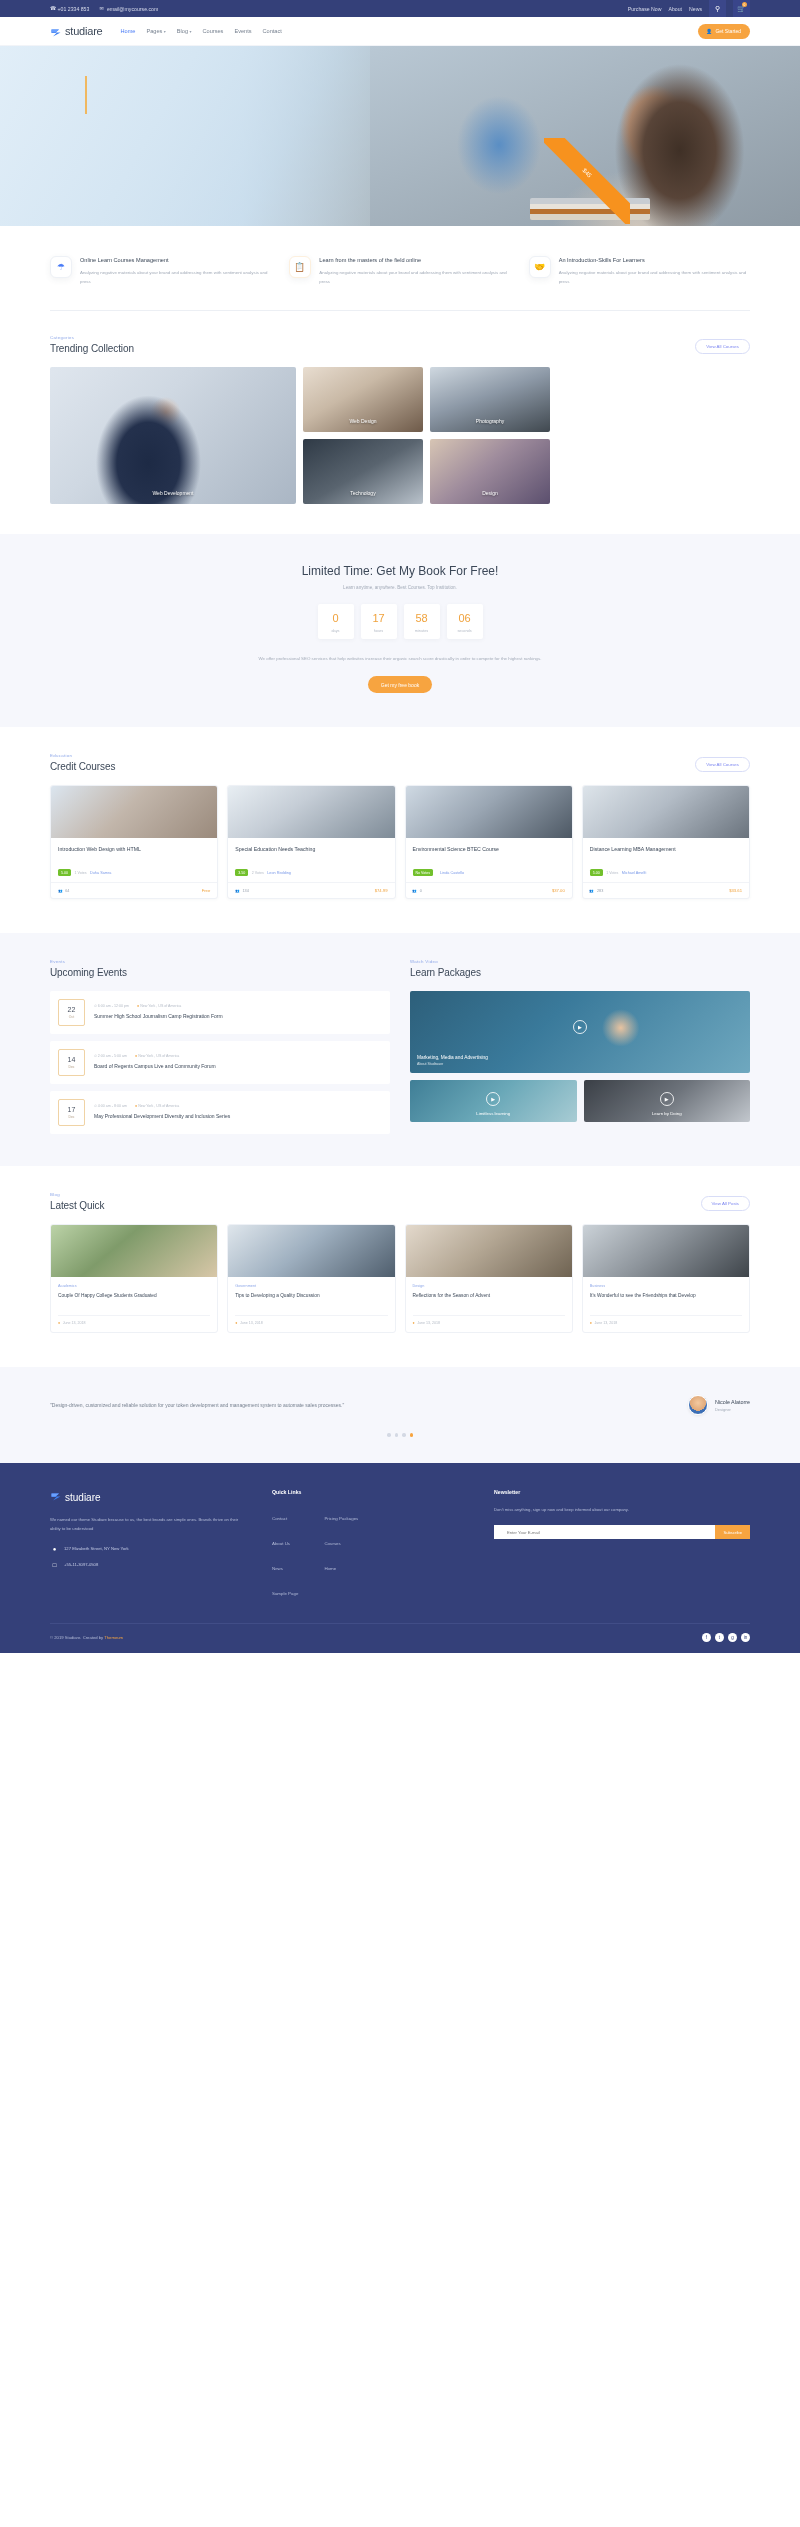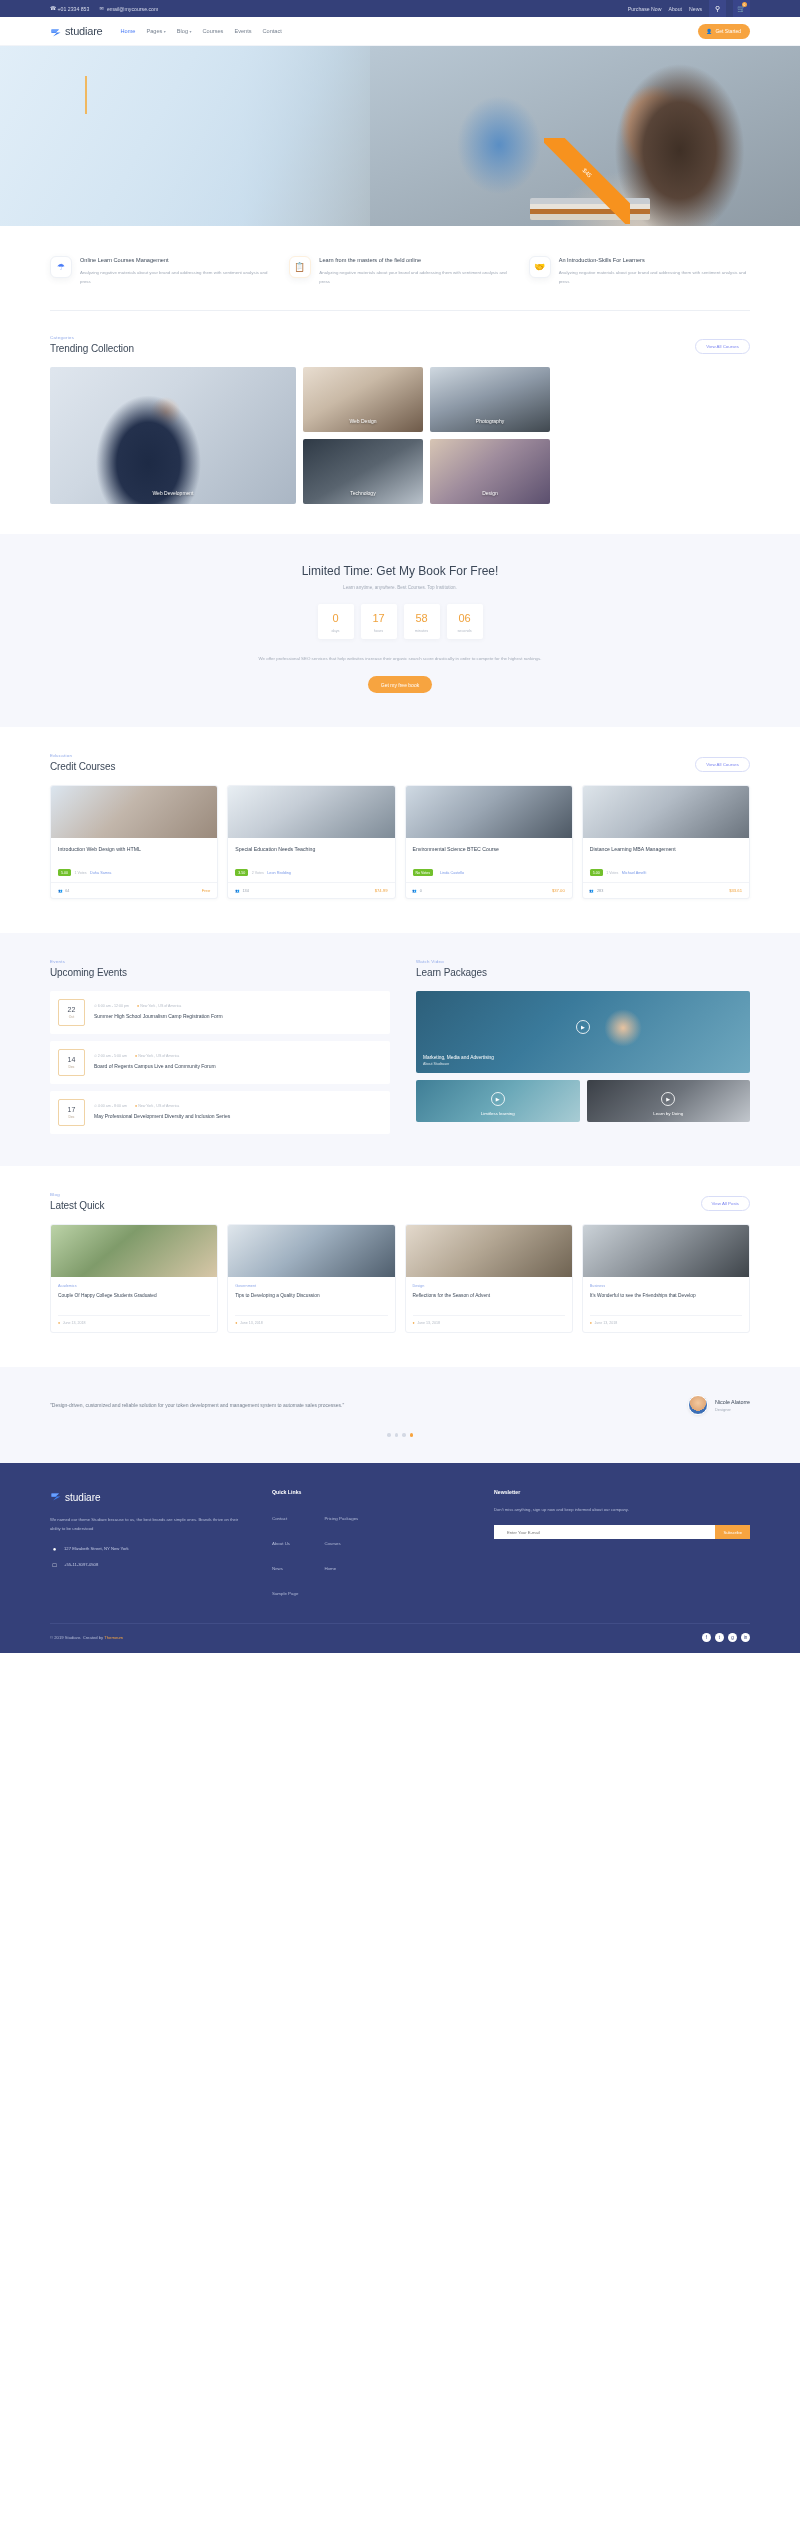--- a/index.html
+++ b/index.html
@@ -182,21 +182,21 @@
   .author { font-size: 3.8px; color: #7b9ae8; }
   .course-foot {
     border-top: 1px solid #f1f3f7; padding: 5px 7px; display: flex;
     align-items: center; justify-content: space-between;
   }
   .students { font-size: 3.8px; color: #9aa3b0; display: flex; align-items: center; gap: 2.5px; }
   .price { font-size: 4.2px; color: #f0a23c; }
 
   
   .events-sec { background: #f6f7fc; padding: 26px 0 32px; }
-  .ev-cols { display: flex; gap: 26px; }
+  .ev-cols { display: flex; gap: 20px; }
   .ev-left { width: 340px; }
   .ev-right { flex: 1; }
   .ev-list { margin-top: 13px; display: flex; flex-direction: column; gap: 7px; }
   .ev-item { background: #fff; border-radius: 2px; padding: 8px; display: flex; gap: 9px; align-items: center; }
   .ev-date {
     width: 27px; height: 27px; border: 1px solid #f0d3a5; border-radius: 2px;
     display: flex; flex-direction: column; align-items: center; justify-content: center; flex: 0 0 27px;
   }
   .ev-day { font-size: 7px; color: #4a5362; line-height: 1; }
   .ev-mon { font-size: 3.4px; color: #b4a089; margin-top: 2px; }

